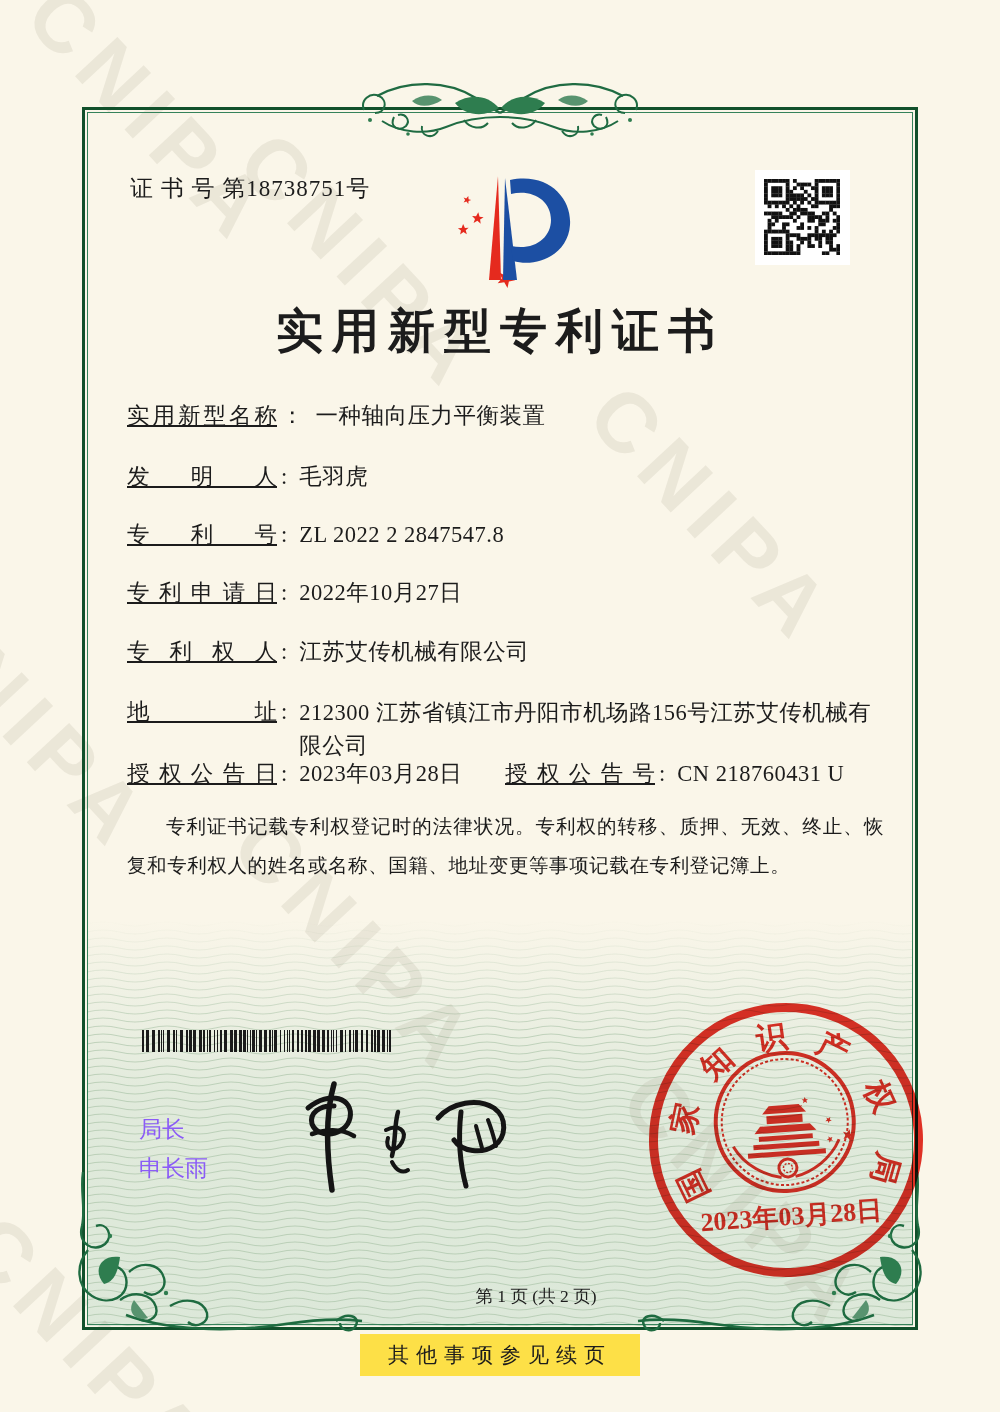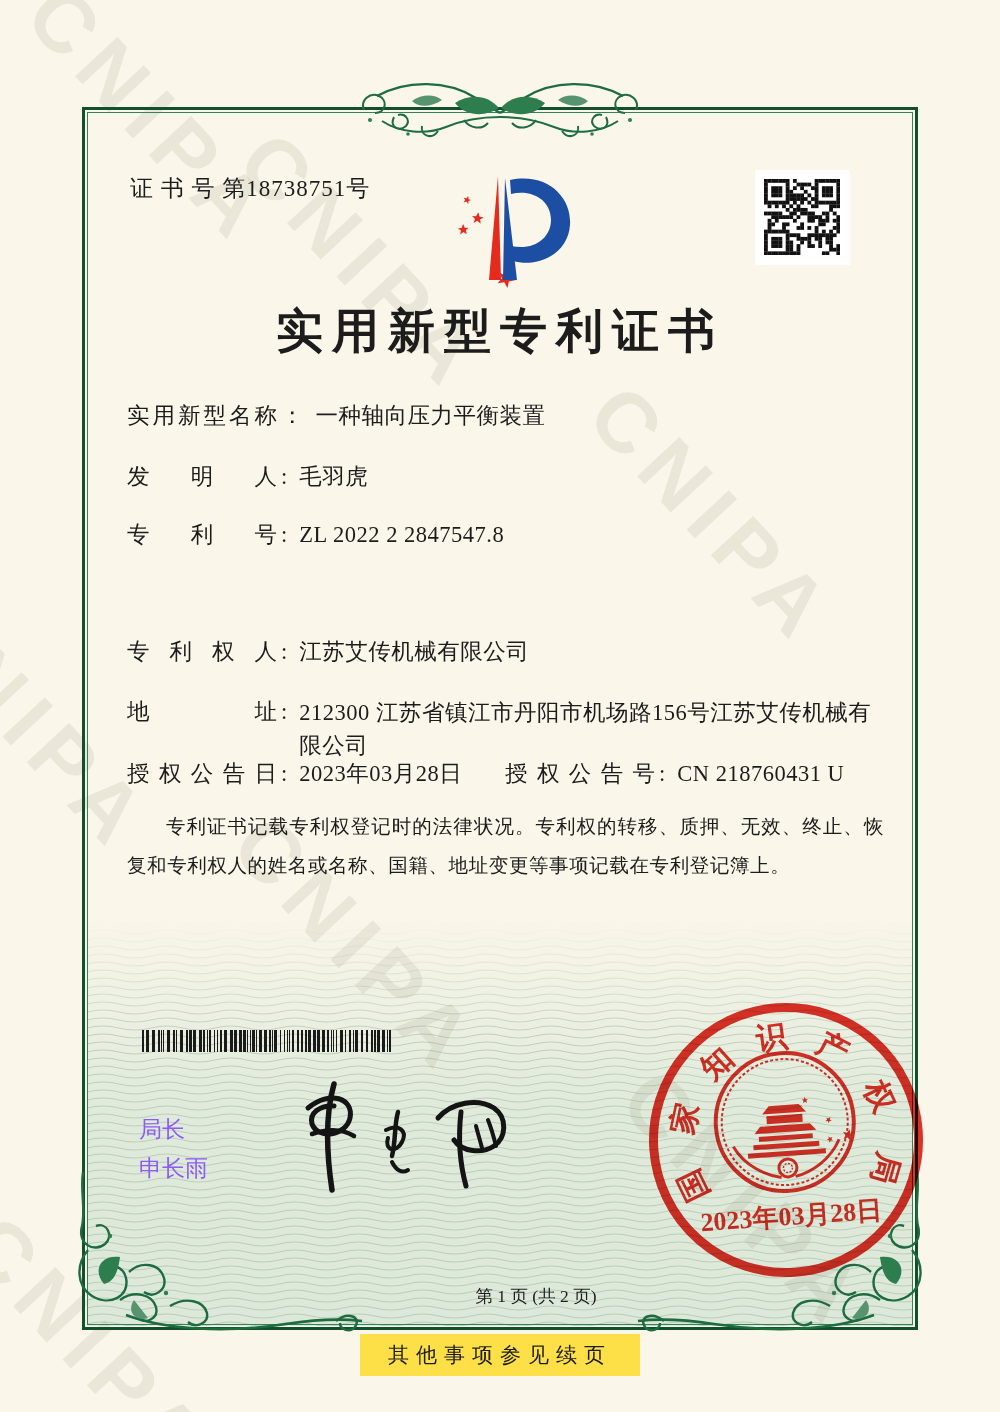--- a/index.html
+++ b/index.html
@@ -44,21 +44,21 @@
   .cert-no{position:absolute; left:130px; top:173px; z-index:6; font-size:23px; letter-spacing:1px;}
   .logo{position:absolute; left:424px; top:168px; z-index:6;}
   .qr-wrap{position:absolute; left:755px; top:170px; width:95px; height:95px; background:#fff; z-index:6;}
   .qr-wrap svg{position:absolute; left:9px; top:9px;}
   .title{
     position:absolute; left:0; top:300px; width:100%; z-index:6; margin:0;
     text-align:center; font-size:47px; font-weight:bold; letter-spacing:9px;
   }
   
   .field-row{position:absolute; left:127px; z-index:6; font-size:22.5px; line-height:32px; white-space:nowrap;}
-  .flabel{display:inline-block; width:150px; text-align:justify; text-align-last:justify; vertical-align:top;}
+  .flabel{display:inline-block; width:150px; text-align:justify; text-align-last:justify; vertical-align:top;text-decoration:underline;}
   .fcolon{display:inline-block; margin:0 12px 0 4px; vertical-align:top;}
   .fvalue{display:inline-block; vertical-align:top; letter-spacing:0.5px;}
   .fvalue.wrap{white-space:normal; max-width:580px; line-height:33px;}
   .grant-group2{position:absolute; left:378px; top:0; white-space:nowrap;}
   
   .body-text{
     position:absolute; left:127px; top:808px; width:757px; z-index:6;
     font-size:19.5px; line-height:38.5px; text-align:justify; letter-spacing:0.6px;
   }
   .body-text p{margin:0 0 9px 0; text-indent:2em;}
@@ -428,20 +428,23 @@
 
   <div class="field-row" style="top:400px;">
     <span class="flabel">实用新型名称</span><span class="fcolon">：</span><span class="fvalue">一种轴向压力平衡装置</span>
   </div>
   <div class="field-row" style="top:461px;">
     <span class="flabel">发明人</span><span class="fcolon">:</span><span class="fvalue">毛羽虎</span>
   </div>
   <div class="field-row" style="top:519px;">
     <span class="flabel">专利号</span><span class="fcolon">:</span><span class="fvalue">ZL 2022 2 2847547.8</span>
   </div>
+  <div class="field-row" style="top:577px;">
+    <span class="flabel">专利申请日</span><span class="fcolon">:</span><span class="fvalue">2022年10月27日</span>
+  </div>
   <div class="field-row" style="top:636px;">
     <span class="flabel">专利权人</span><span class="fcolon">:</span><span class="fvalue">江苏艾传机械有限公司</span>
   </div>
   <div class="field-row" style="top:696px;">
     <span class="flabel">地址</span><span class="fcolon">:</span><span class="fvalue wrap">212300 江苏省镇江市丹阳市机场路156号江苏艾传机械有限公司</span>
   </div>
   <div class="field-row" style="top:758px;">
     <span class="flabel">授权公告日</span><span class="fcolon">:</span><span class="fvalue">2023年03月28日</span>
     <span class="grant-group2">
       <span class="flabel">授权公告号</span><span class="fcolon">:</span><span class="fvalue">CN 218760431 U</span>

